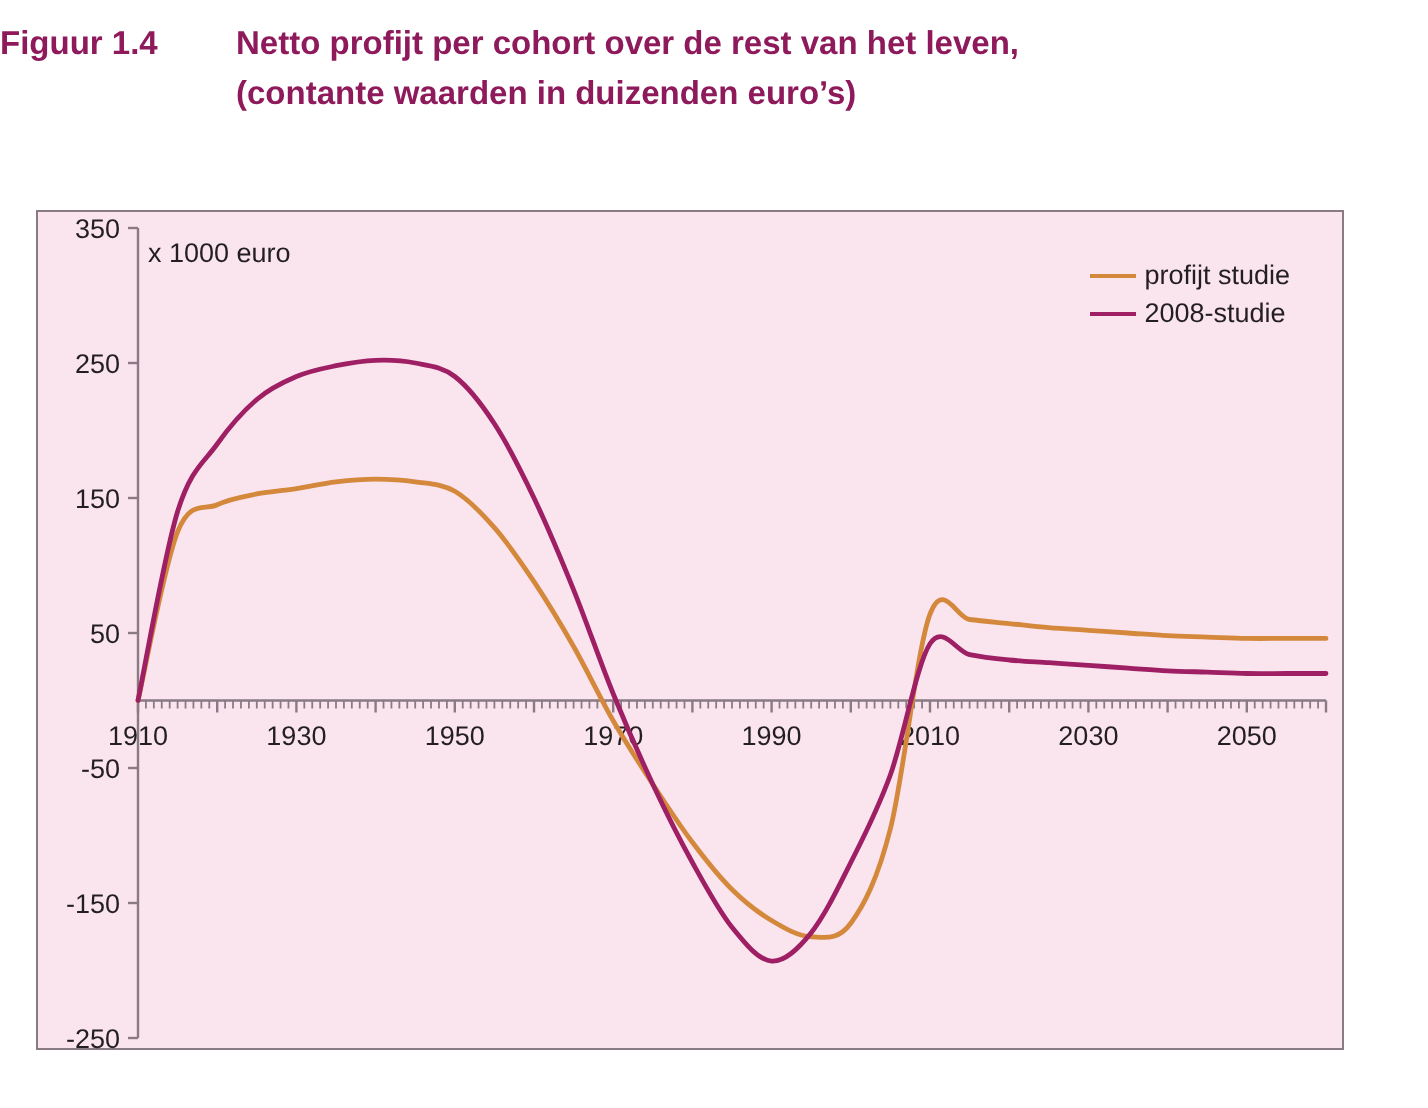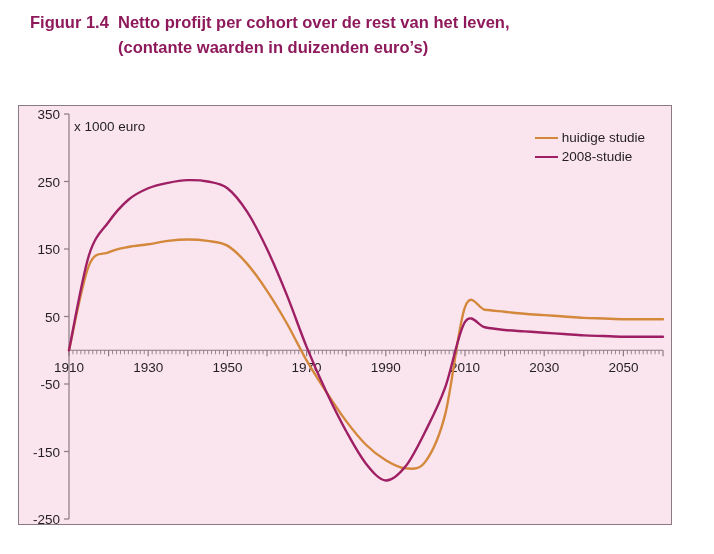--- a/index.html
+++ b/index.html
@@ -20,21 +20,20 @@
     position: absolute;
     left: 0px;
     top: 10px;
     width: 714px;
     display: flex;
     align-items: flex-start;
   }
   .caption-label {
     width: 118px;
     flex: 0 0 118px;
-    padding-left: 30px;
     box-sizing: border-box;
     color: #8E1A5C;
     font-size: 16.5px;
     font-weight: bold;
     line-height: 25px;
     white-space: nowrap;
   }
   .caption-lines {
     color: #8E1A5C;
     font-size: 16.5px;
@@ -104,21 +103,21 @@
   </div>
 </div>
 
 <div class="chart-frame">
 
   <div class="ylabel-note">x 1000 euro</div>
 
   <div class="legend">
     <div class="legend-row">
       <span class="legend-swatch" id="sw0" style="border-top-color: rgb(212, 136, 60);"></span>
-      <span>huidige studie</span>
+      <span>profijt studie</span>
     </div>
     <div class="legend-row">
       <span class="legend-swatch" id="sw1" style="border-top-color: rgb(158, 31, 99);"></span>
       <span>2008-studie</span>
     </div>
   </div>
 
   <svg class="plot-svg" id="plot" width="654" height="420">
       <line x1="50" y1="8" x2="50" y2="413" stroke="#8a7a83" stroke-width="1.2"></line>
       <line x1="45" y1="8" x2="50" y2="8" stroke="#8a7a83" stroke-width="1.2"></line>

